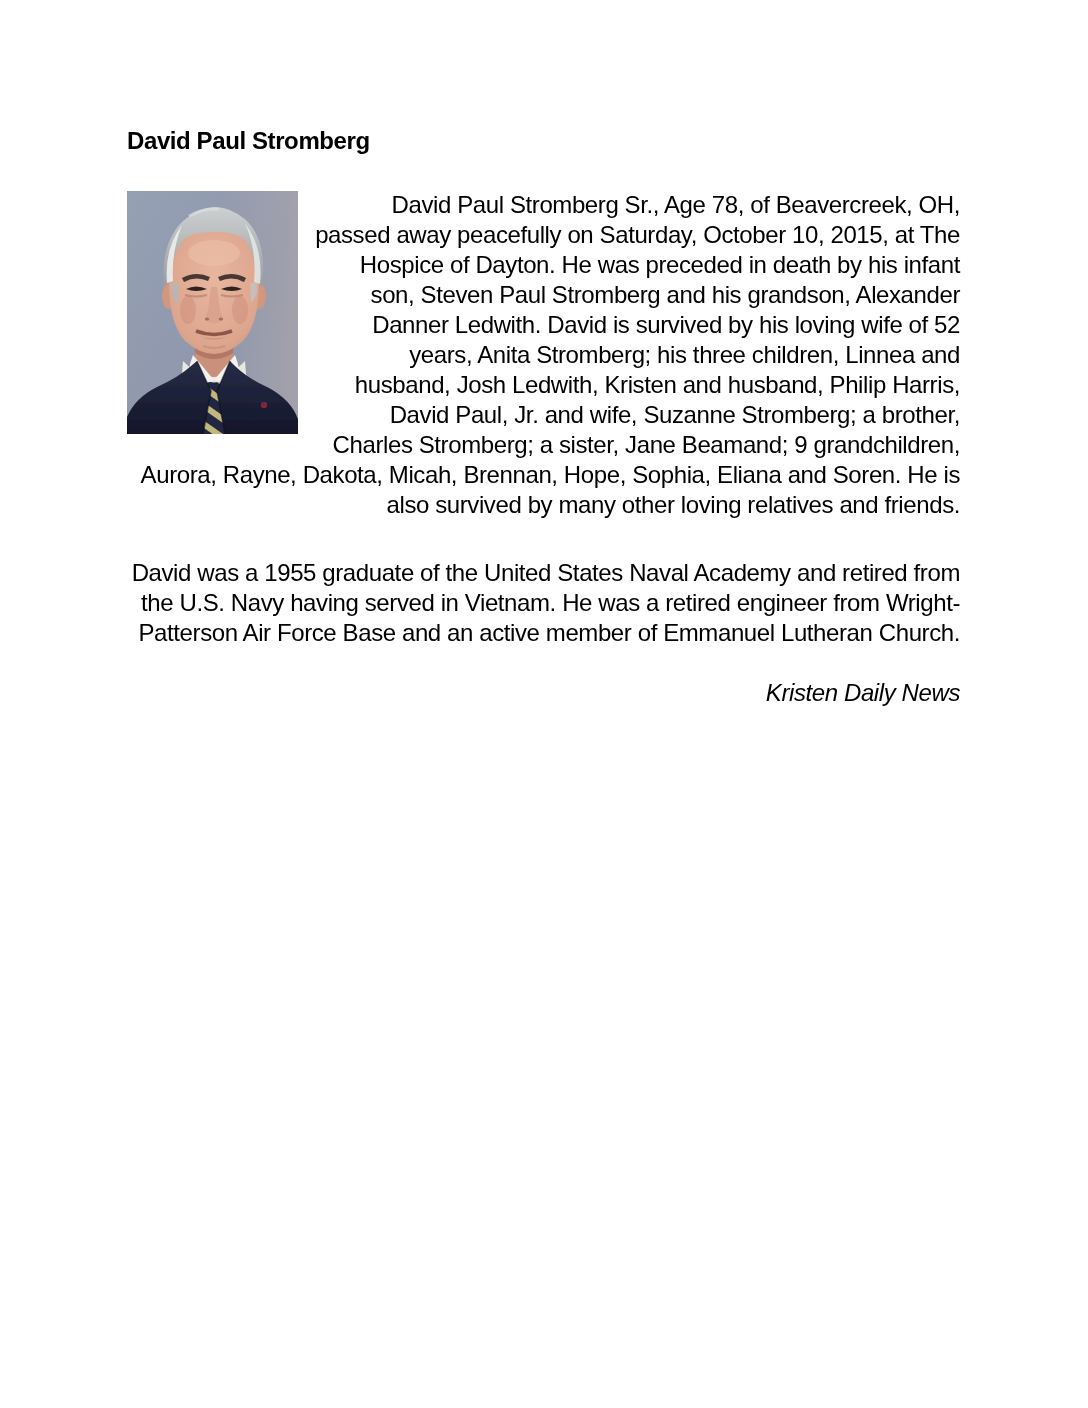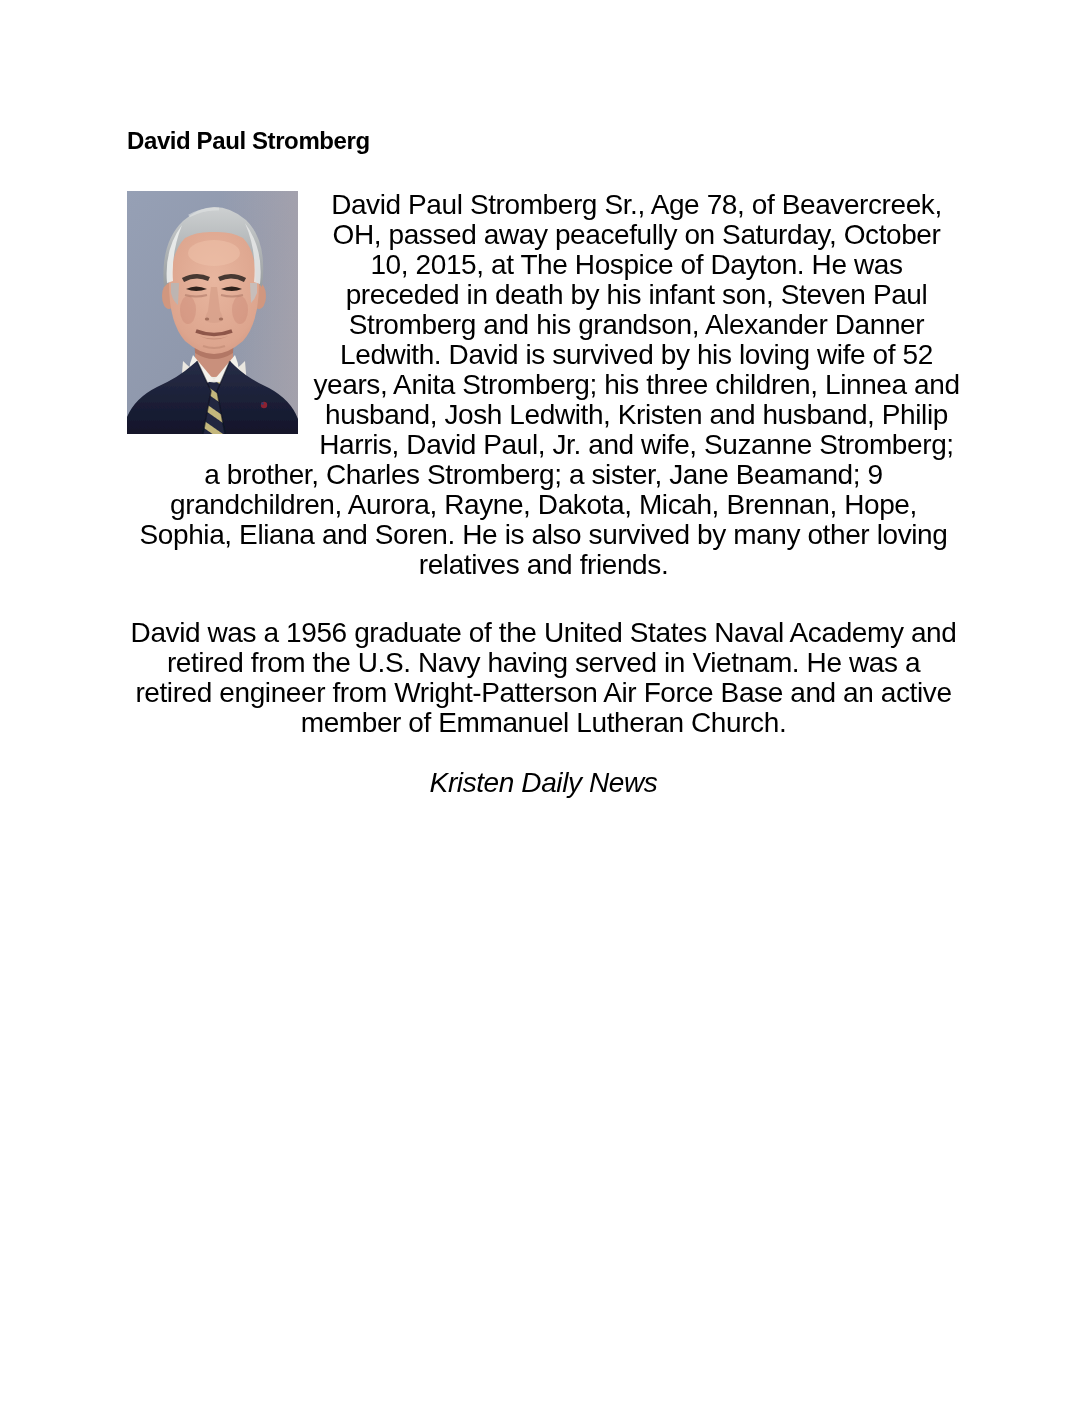--- a/index.html
+++ b/index.html
@@ -20,25 +20,25 @@
     padding: 126px 128px 0 127px;
   }
   .doc-title {
     font-size: 24px;
     line-height: 30px;
     font-weight: 700;
     margin: 0 0 34px 0;
     letter-spacing: -0.4px;
   }
   .para {
-    font-size: 28px;
+    font-size: 24px;
     line-height: 30px;
     letter-spacing: -0.4px;
     margin: 0 0 38px 0;
-    text-align: center;
+    text-align: right;
   }
   .para.bio { margin-bottom: 30px; }
   .para.source {
     font-style: italic;
     margin-bottom: 0;
   }
   .photo-float {
     float: left;
     width: 171px;
     height: 243px;
@@ -141,18 +141,18 @@
             <path d="M 70,170 L 84,200 L 76,243" stroke="#0c0f1e" stroke-width="1.5" fill="none" opacity="0.6"></path>
             <path d="M 103,170 L 90,200 L 98,243" stroke="#0c0f1e" stroke-width="1.5" fill="none" opacity="0.6"></path>
 
             <circle cx="137" cy="214" r="3.2" fill="#8c2433"></circle>
             <circle cx="135.5" cy="212.5" r="1.3" fill="#2c3a6e"></circle>
           </g>
         </svg>
       </span><span>David Paul Stromberg Sr., Age 78, of Beavercreek, OH, passed away peacefully on Saturday, October 10, 2015, at The Hospice of Dayton. He was preceded in death by his infant son, Steven Paul Stromberg and his grandson, Alexander Danner Ledwith. David is survived by his loving wife of 52 years, Anita Stromberg; his three children, Linnea and husband, Josh Ledwith, Kristen and husband, Philip Harris, David Paul, Jr. and wife, Suzanne Stromberg; a brother, Charles Stromberg; a sister, Jane Beamand; 9 grandchildren, Aurora, Rayne, Dakota, Micah, Brennan, Hope, Sophia, Eliana and Soren. He is also survived by many other loving relatives and friends.</span>
     </div>
 
-    <p class="para bio">David was a 1956 graduate of the United States Naval Academy and retired from the U.S. Navy having served in Vietnam. He was a retired engineer from Wright-Patterson Air Force Base and an active member of Emmanuel Lutheran Church.</p>
+    <p class="para bio">David was a 1955 graduate of the United States Naval Academy and retired from the U.S. Navy having served in Vietnam. He was a retired engineer from Wright-Patterson Air Force Base and an active member of Emmanuel Lutheran Church.</p>
 
     <p class="para source">Kristen Daily News</p>
 
   </div>
 </div>
 
 </body></html>

